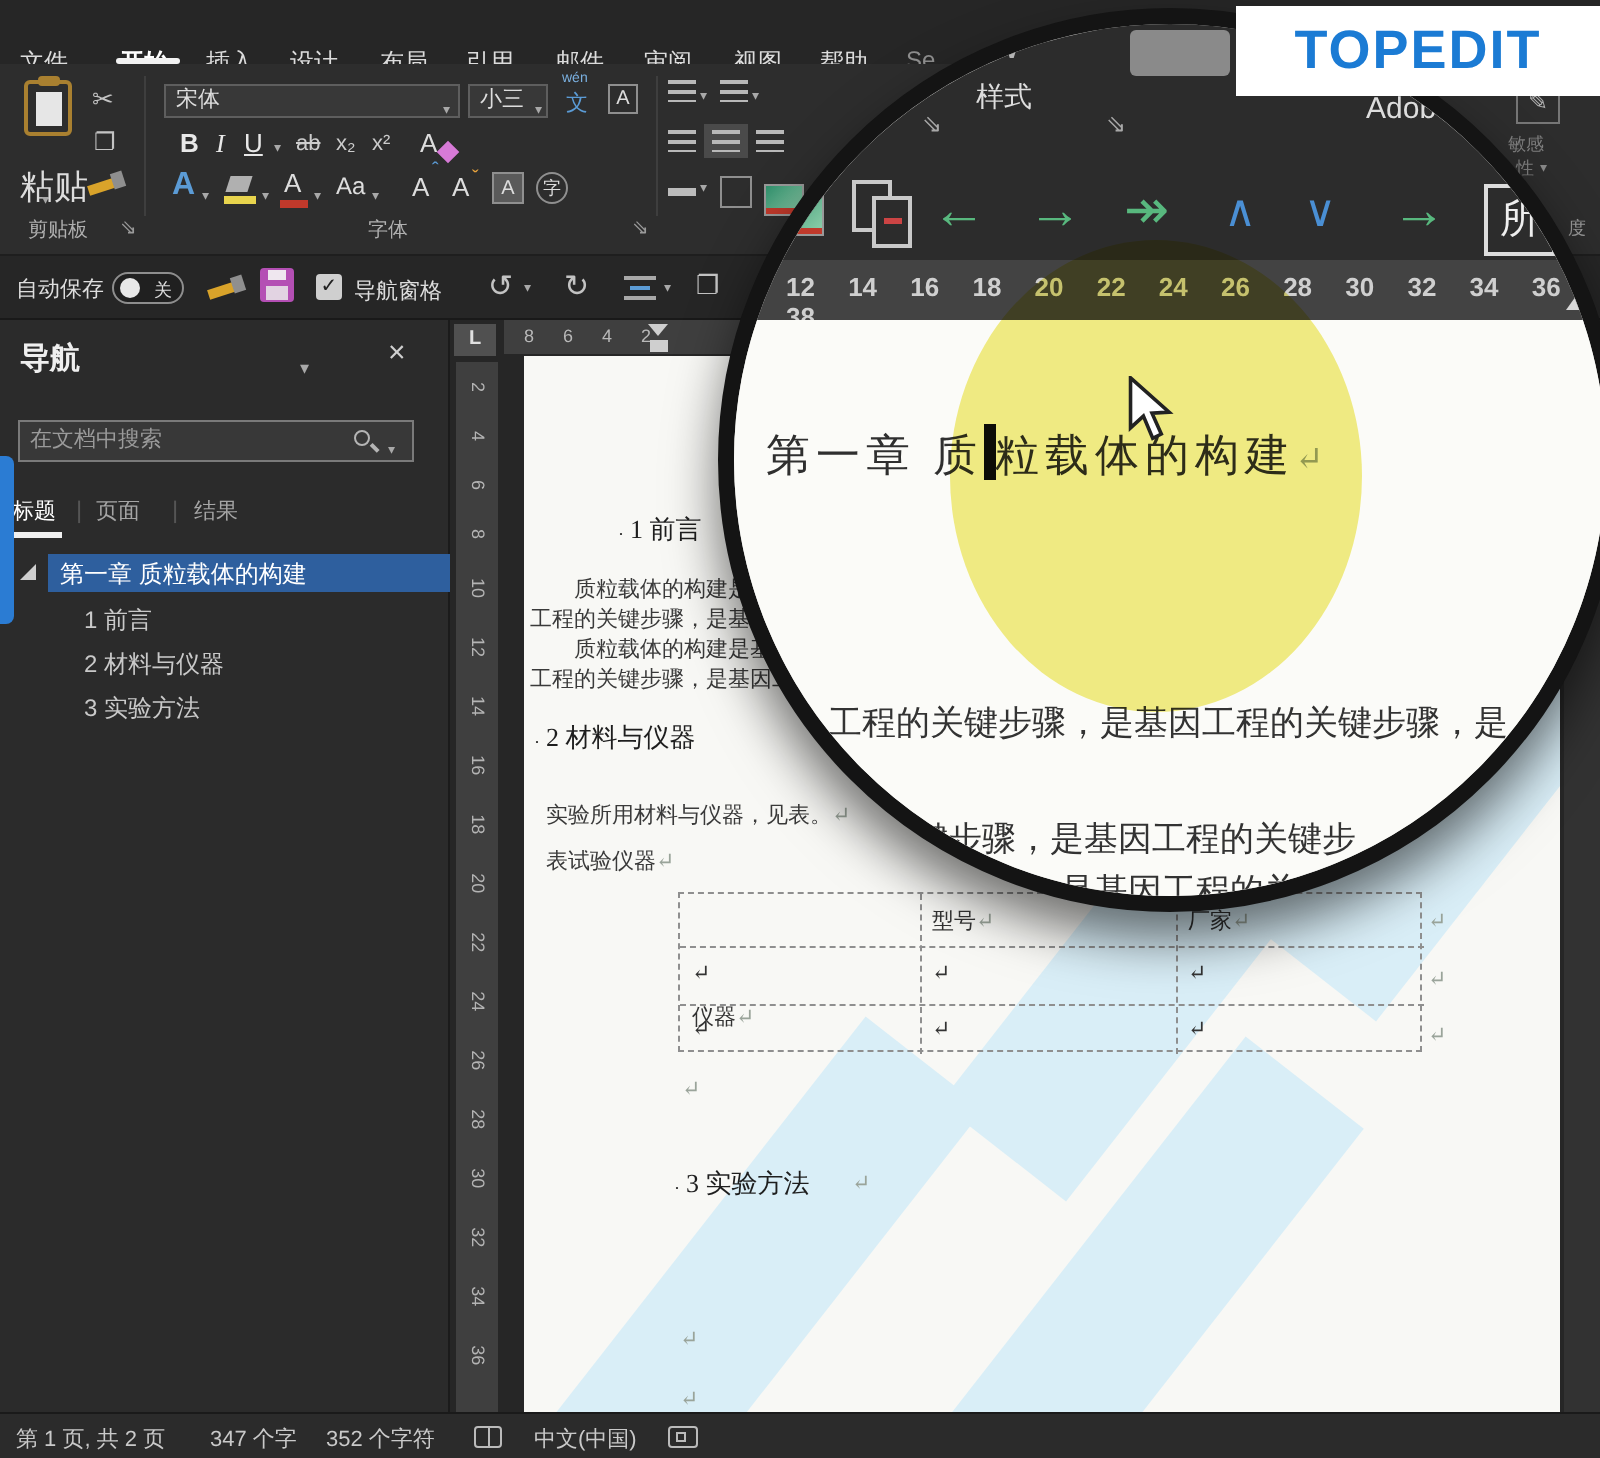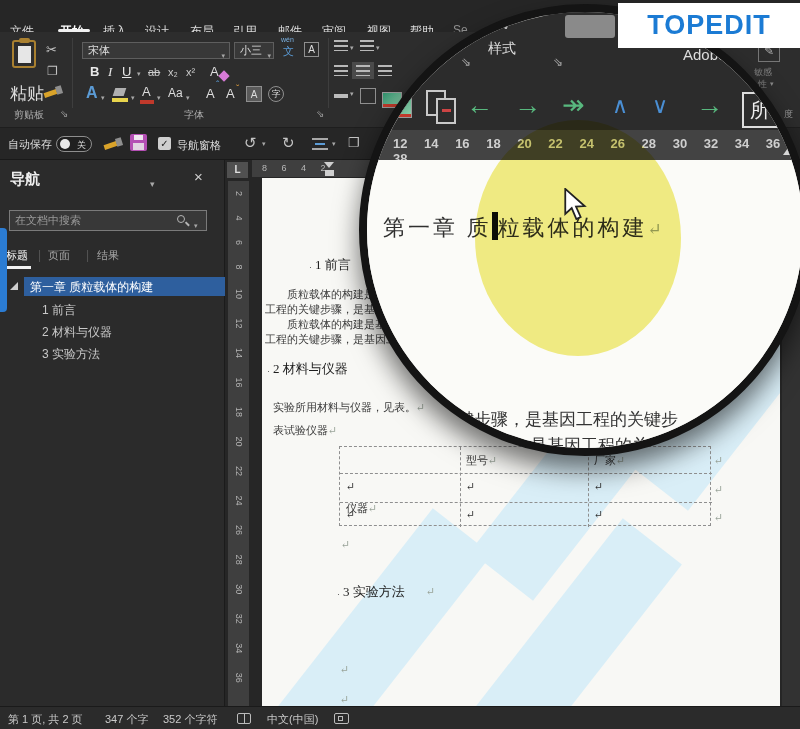--- a/index.html
+++ b/index.html
@@ -368,20 +368,21 @@
       <span>12 14 16 18 20 22 24 26 28 30 32 34 36 38</span>
     </div>
     <div class="tri-up-sm" style="left:416px;top:136px;"></div>
 
     <div class="abs" style="left:0;top:148px;width:436px;height:296px;background:#fbfbf8;"></div>
 
     <div id="mag-title">
       <span>第一章 质</span><span id="mag-cursor"></span><span>粒载体的构建</span><span class="mark" style="font-size:17px;">↵</span>
     </div>
 
+    <span class="mag-line" style="left:47px;top:338px;">工程的关键步骤，是基因工程的关键步骤，是</span>
     <span class="mag-line" style="left:163px;top:422px;">是基因工程的关</span>
     <span class="mag-line" style="left:73px;top:396px;">关键步骤，是基因工程的关键步</span>
 
     <div id="spotlight"></div>
 
     <svg class="abs" style="left:196px;top:176px;" width="26" height="34" viewBox="0 0 14 19">
       <polygon points="1,0.5 1,14.5 4.6,11.2 7.2,17.4 9.6,16.2 7,10.4 11.8,10.1" fill="#ffffff" stroke="#222" stroke-width="1"></polygon>
     </svg>
   </div>
 

